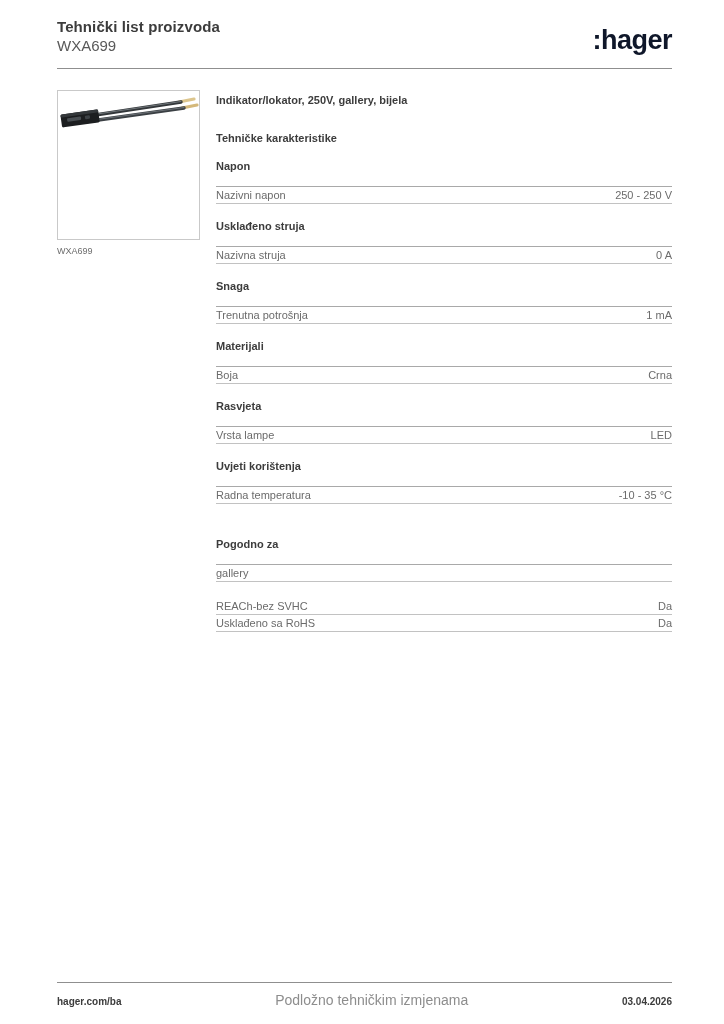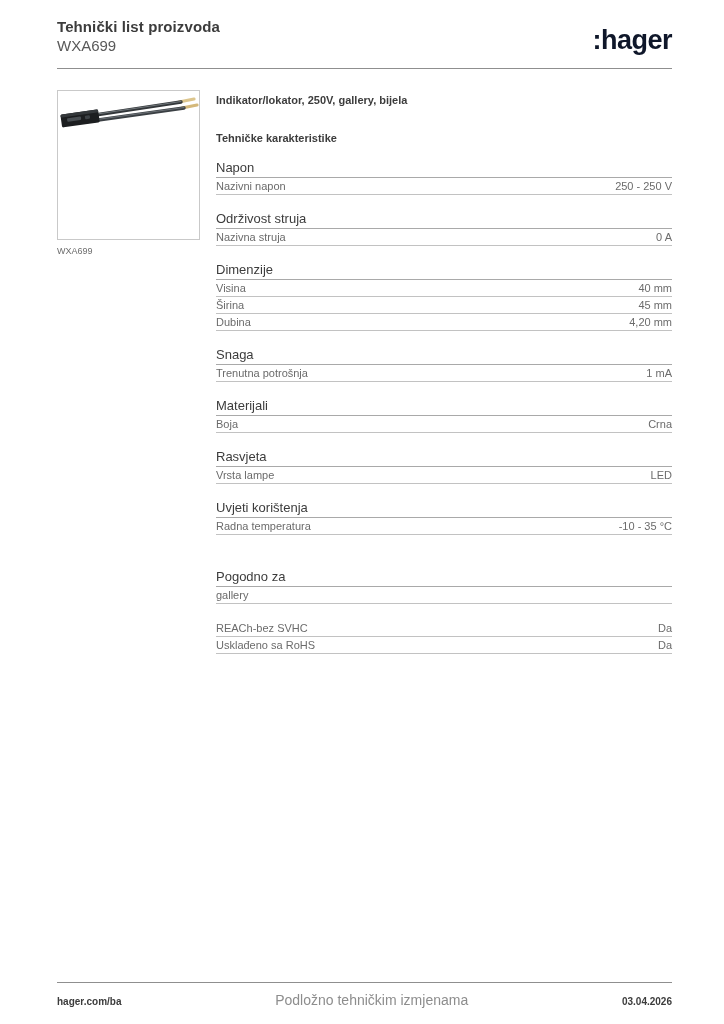--- a/index.html
+++ b/index.html
@@ -85,24 +85,24 @@
   .spec-heading {
     font-size: 11px;
     font-weight: bold;
     color: #3c3c3c;
     margin-top: 26px;
   }
 
   .section { margin-top: 16px; }
   .section.gap-lg { margin-top: 34px; }
   .sec-title {
-    font-size: 13px;
-    font-weight: normal;
-    color: #3c3c3c;
-    padding-bottom: 2px;
+    font-size: 11px;
+    font-weight: bold;
+    color: #3c3c3c;
+    padding-bottom: 14px;
     border-bottom: 1px solid #a9a9a9;
   }
   .row {
     display: flex;
     justify-content: space-between;
     align-items: baseline;
     padding: 2px 0 2px 0;
     border-bottom: 1px solid #c2c2c2;
     font-size: 11px;
     color: #6b6b6b;
@@ -171,42 +171,27 @@
 
       <div class="section">
         <div class="sec-title">Napon</div>
         <div class="row">
           <span class="lbl">Nazivni napon</span>
           <span class="val">250 - 250 V</span>
         </div>
       </div>
 
       <div class="section">
-        <div class="sec-title">Održivost struja</div>
+        <div class="sec-title">Usklađeno struja</div>
         <div class="row">
           <span class="lbl">Nazivna struja</span>
           <span class="val">0 A</span>
         </div>
       </div>
 
-      <div class="section">
-        <div class="sec-title">Dimenzije</div>
-        <div class="row">
-          <span class="lbl">Visina</span>
-          <span class="val">40 mm</span>
-        </div>
-        <div class="row">
-          <span class="lbl">Širina</span>
-          <span class="val">45 mm</span>
-        </div>
-        <div class="row">
-          <span class="lbl">Dubina</span>
-          <span class="val">4,20 mm</span>
-        </div>
-      </div>
 
       <div class="section">
         <div class="sec-title">Snaga</div>
         <div class="row">
           <span class="lbl">Trenutna potrošnja</span>
           <span class="val">1 mA</span>
         </div>
       </div>
 
       <div class="section">

